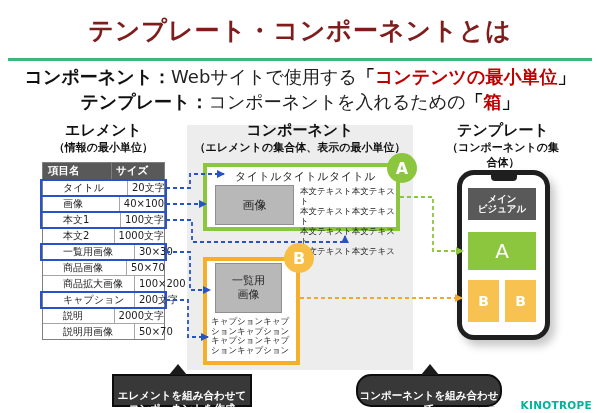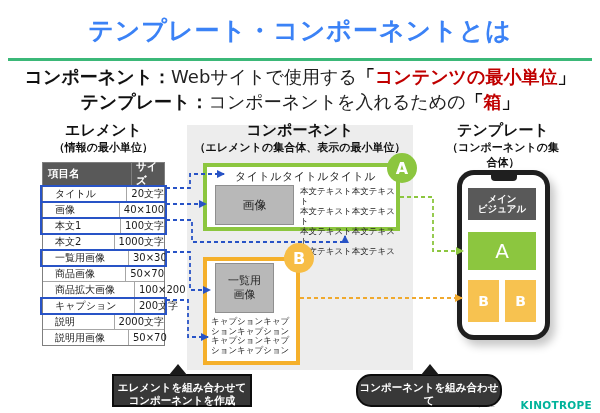--- a/index.html
+++ b/index.html
@@ -2,65 +2,65 @@
 <html><head>
 <meta charset="utf-8">
 <style>
   * { margin:0; padding:0; box-sizing:border-box; }
   body { background:#fff; }
   .canvas { position:relative; width:600px; height:413px; background:#fff; overflow:hidden;
             font-family:"DejaVu Sans", sans-serif; color:#1a1a1a; }
 
   
   .page-title { position:absolute; top:14px; left:0; right:0; text-align:center;
-                font-size:25px; font-weight:bold; color:#3b82f6; letter-spacing:1px; }
+                font-size:25px; font-weight:bold; color:#7f1d1d; letter-spacing:1px; }
   .title-rule { position:absolute; top:58px; left:8px; width:584px; height:3px; background:#3bb878; }
   .intro { position:absolute; left:0; right:0; text-align:center; font-size:18px; color:#222; }
   .intro1 { top:65px; } .intro2 { top:90px; }
   .intro b { font-weight:bold; color:#111; }
   .intro .red { color:#c00000; font-weight:bold; }
 
   
   .col-title { position:absolute; top:121px; font-size:15px; font-weight:bold; text-align:center; color:#111; }
   .col-sub   { position:absolute; top:140px; font-size:11px; font-weight:bold; text-align:center; color:#111; }
   .col-el  { left:42px;  width:123px; }
   .col-co  { left:187px; width:226px; }
   .col-te  { left:445px; width:116px; }
 
   .panel { position:absolute; left:187px; top:125px; width:226px; height:245px; background:#ededed; }
 
   
   .etable { position:absolute; left:42px; top:162px; width:123px; background:#fff;
             border:1px solid #7f7f7f; font-size:10px; z-index:2; }
-  .thead { display:flex; height:22px; background:#595959; color:#fff; font-weight:bold;
-           font-size:10.5px; align-items:center;gap:20px; }
+  .thead { display:flex; height:16px; background:#595959; color:#fff; font-weight:bold;
+           font-size:10.5px; align-items:center; }
   .thead .c1 { width:68px; padding-left:5px; }
   .thead .c2 { flex:1; padding-left:4px; border-left:1px solid #7f7f7f; align-self:stretch;
                display:flex; align-items:center; }
   .trow { display:flex; height:16px; align-items:center; border-top:1px solid #a6a6a6;
           position:relative; background:#fff; }
-  .trow .c1 { width:68px; padding-left:12px; white-space:nowrap; }
+  .trow .c1 { width:68px; padding-left:20px; white-space:nowrap; }
   .trow .c2 { flex:1; padding-left:4px; border-left:1px solid #a6a6a6; align-self:stretch;
               display:flex; align-items:center; white-space:nowrap;margin-left:23px; }
   .trow.hl::after { content:""; position:absolute; left:-3px; right:-3px; top:-1.5px; bottom:-1.5px;
                     border:2.5px solid #2853c6; pointer-events:none; z-index:3; }
 
   
   .comp-a { position:absolute; left:203px; top:163px; width:197px; height:68px;
             background:#fff; border:4px solid #8cc63f; z-index:2; }
   .comp-a .ctitle { position:absolute; left:28px; top:2px; font-size:11px; letter-spacing:.5px; color:#222; }
   .graybox { background:#b8b8b8; border:1px solid #8f8f8f; display:flex; flex-direction:column;
              align-items:center; justify-content:center; color:#222; }
   .comp-a .graybox { position:absolute; left:8px; top:18px; width:79px; height:40px; font-size:12px; }
   .comp-a .bodytext { position:absolute; left:93px; top:19px; font-size:8.5px; line-height:10px; color:#222; }
 
   
   .comp-b { position:absolute; left:203px; top:257px; width:97px; height:108px;
             background:#fff; border:4px solid #f5b02b; z-index:2; }
-  .comp-b .graybox { position:absolute; left:8px; top:2px; width:59px; height:50px;
+  .comp-b .graybox { position:absolute; left:8px; top:2px; width:67px; height:50px;
                      font-size:11px; line-height:14px; }
   .comp-b .caption { position:absolute; left:4px; top:56px; font-size:8.5px; line-height:9.5px; color:#222; }
 
   .badge { position:absolute; width:30px; height:30px; border-radius:50%; color:#fff;
            font-weight:bold; font-size:16px; display:flex; align-items:center; justify-content:center; z-index:6; }
   .badge-a { left:387px; top:153px; background:#8cc63f; }
   .badge-b { left:284px; top:243px; background:#f7bd45; }
 
   
   .phone { position:absolute; left:457px; top:170px; width:93px; height:170px; background:#1f1f1f;
@@ -74,21 +74,21 @@
   .slot-a  { left:11px; top:62px; width:68px; height:38px; background:#8cc63f; font-size:20px; font-weight:normal; }
   .slot-b1 { left:11px; top:110px; width:31px; height:42px; background:#f7c250; font-size:14px; }
   .slot-b2 { left:48px; top:110px; width:31px; height:42px; background:#f7c250; font-size:14px; }
 
   
   .arrows { position:absolute; left:0; top:0; z-index:5; pointer-events:none; }
 
   
   .callout { position:absolute; top:374px; height:33px; background:#383838; border:2px solid #0d0d0d;
              color:#fff; font-weight:bold; text-align:center; font-size:10.5px; line-height:13px;
-             padding-top:5px; z-index:6; }
+             padding-top:13px; z-index:6; }
   .callout .tri { position:absolute; top:-12px; width:0; height:0; border-left:9px solid transparent;
                   border-right:9px solid transparent; border-bottom:11px solid #1a1a1a; }
   .callout-left  { left:112px; width:140px; }
   .callout-left  .tri { left:55px; }
   .callout-right { left:356px; width:146px;border-radius:15px; }
   .callout-right .tri { left:63px; }
 
   
   .copyright { position:absolute; right:105px; bottom:4px; font-size:7px; color:#999; }
   .brand-logo { position:absolute; right:8px; bottom:2px; font-size:10.5px; font-weight:bold;

